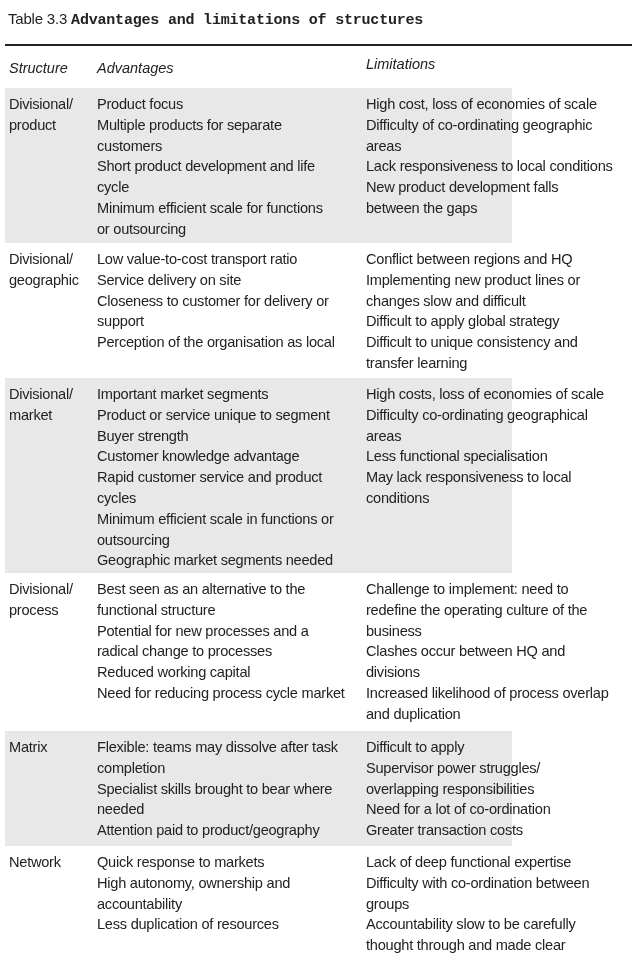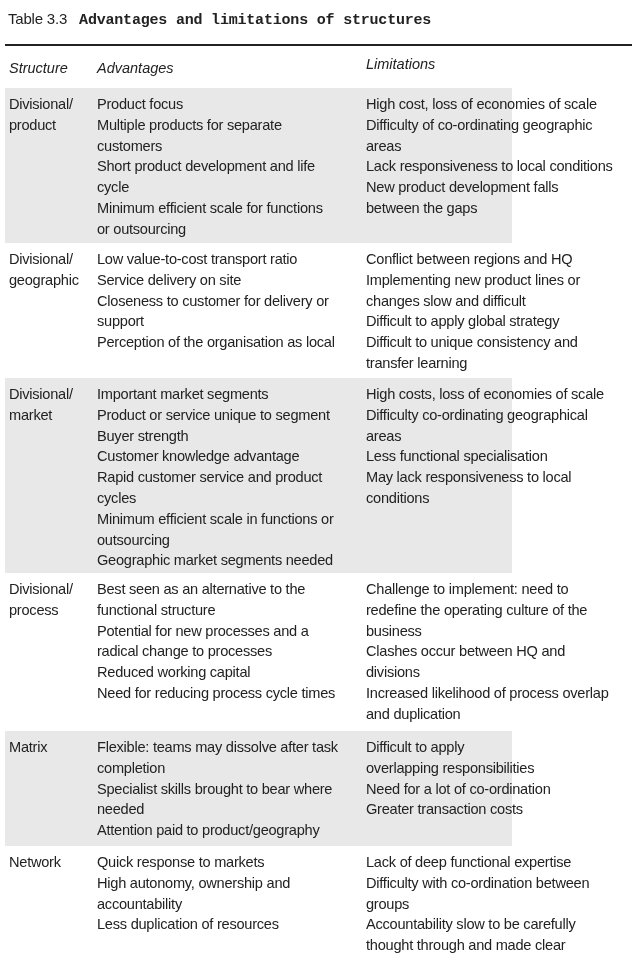--- a/index.html
+++ b/index.html
@@ -16,21 +16,21 @@
       position: relative;
     }
     .title {
       position: absolute;
       left: 8px;
       top: 10px;
       font-size: 15px;
       letter-spacing: -0.2px;
       color: #222;
     }
-    .title .label { font-weight: normal; margin-right: 12px; }
+    .title .label { font-weight: normal; margin-right: 4px; }
     .title .caption { font-weight: bold; font-family: Liberation Mono, monospace; }
     .rule {
       position: absolute;
       left: 5px;
       top: 44px;
       width: 627px;
       height: 2px;
       background: #222;
     }
     .header {
@@ -150,21 +150,21 @@
       <div class="cell c-structure">
         <span class="line">Divisional/</span>
         <span class="line">process</span>
       </div>
       <div class="cell c-adv">
         <span class="line">Best seen as an alternative to the</span>
         <span class="line">functional structure</span>
         <span class="line">Potential for new processes and a</span>
         <span class="line">radical change to processes</span>
         <span class="line">Reduced working capital</span>
-        <span class="line">Need for reducing process cycle times</span>
+        <span class="line">Need for reducing process cycle market</span>
       </div>
       <div class="cell c-lim">
         <span class="line">Challenge to implement: need to</span>
         <span class="line">redefine the operating culture of the</span>
         <span class="line">business</span>
         <span class="line">Clashes occur between HQ and</span>
         <span class="line">divisions</span>
         <span class="line">Increased likelihood of process overlap</span>
         <span class="line">and duplication</span>
       </div>
@@ -175,20 +175,21 @@
       </div>
       <div class="cell c-adv">
         <span class="line">Flexible: teams may dissolve after task</span>
         <span class="line">completion</span>
         <span class="line">Specialist skills brought to bear where</span>
         <span class="line">needed</span>
         <span class="line">Attention paid to product/geography</span>
       </div>
       <div class="cell c-lim">
         <span class="line">Difficult to apply</span>
+        <span class="line">Supervisor power struggles/</span>
         <span class="line">overlapping responsibilities</span>
         <span class="line">Need for a lot of co-ordination</span>
         <span class="line">Greater transaction costs</span>
       </div>
     </div>
     <div class="row" style="top: 846px; height: 122px;">
       <div class="cell c-structure">
         <span class="line">Network</span>
       </div>
       <div class="cell c-adv">

